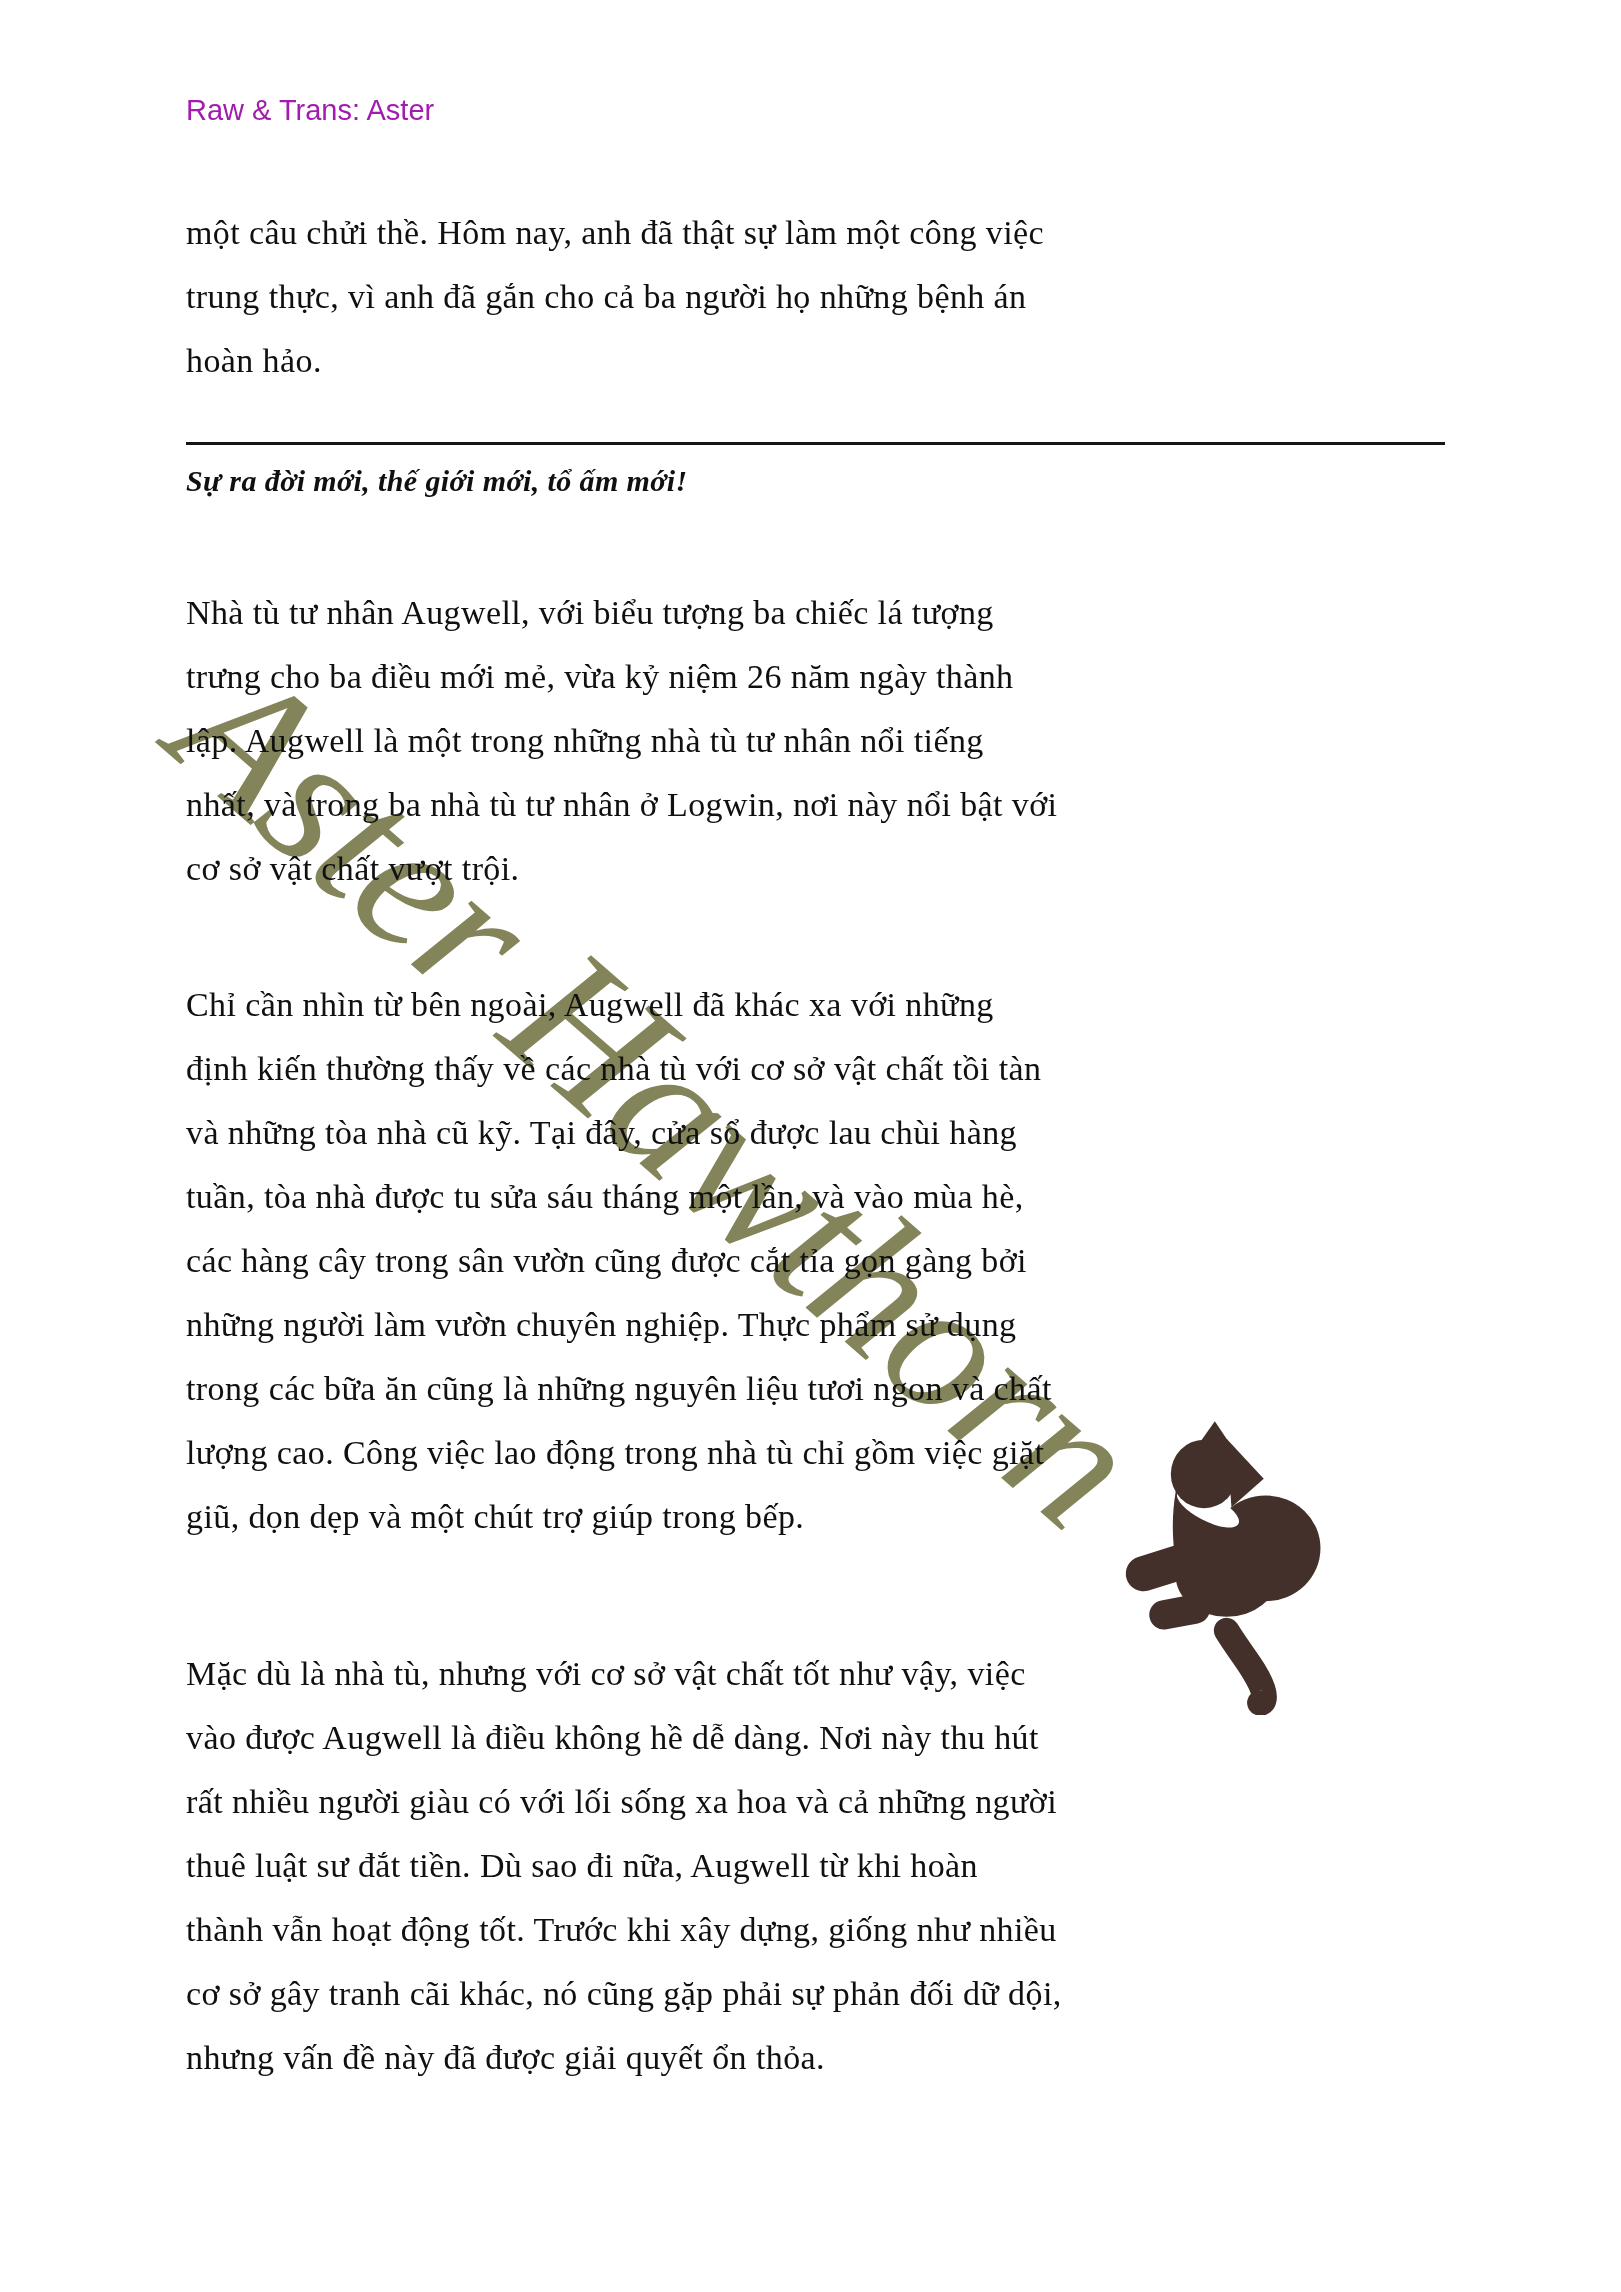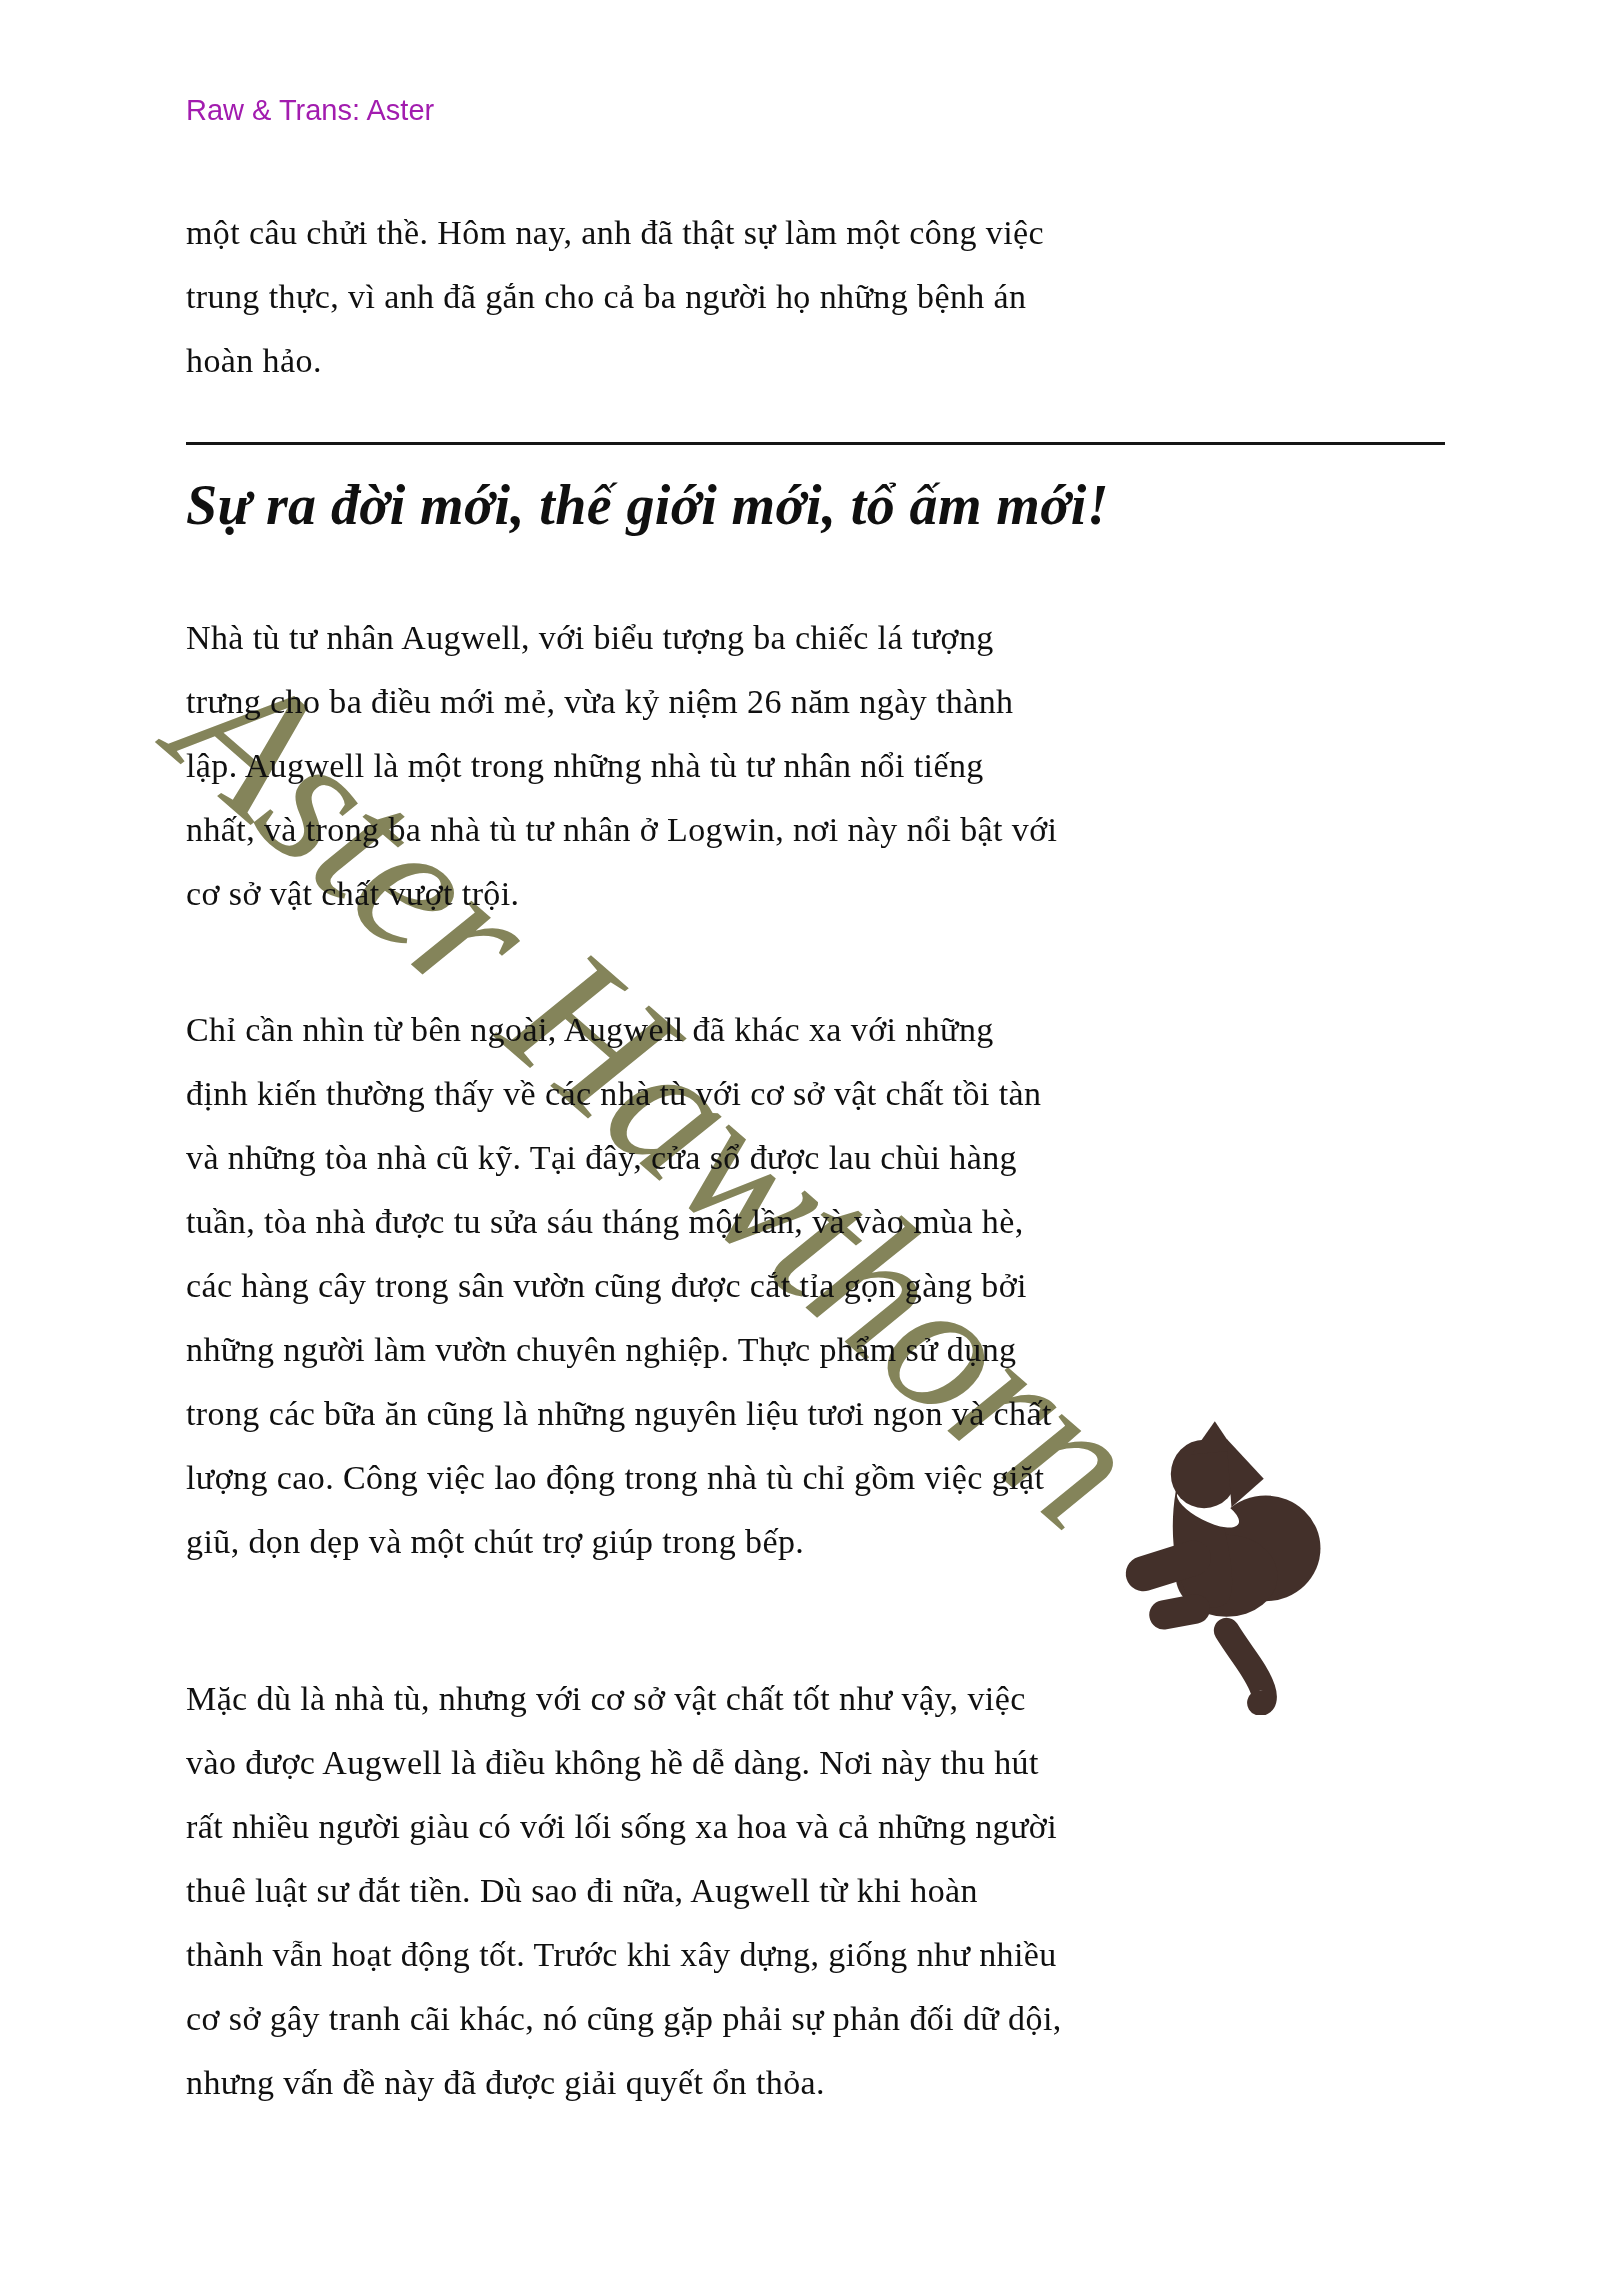--- a/index.html
+++ b/index.html
@@ -66,25 +66,25 @@
   .par-4 { margin-top: 93px; }
 
   .divider {
     border: none;
     height: 0;
     border-top: 3.9px solid #161616;
     margin: 49px 0 0 0;
   }
 
   .section-heading {
-    font-size: 56px;
+    font-size: 30px;
     line-height: 57px;
     font-weight: bold;
     font-style: italic;
-    margin: 32px 0 0 0;
+    margin: 7px 0 0 0;
     letter-spacing: 0.4px;
   }
 </style>
 </head>
 <body>
 
 <div class="page">
 
   <div class="watermark">Aster Hawthorn</div>
 

